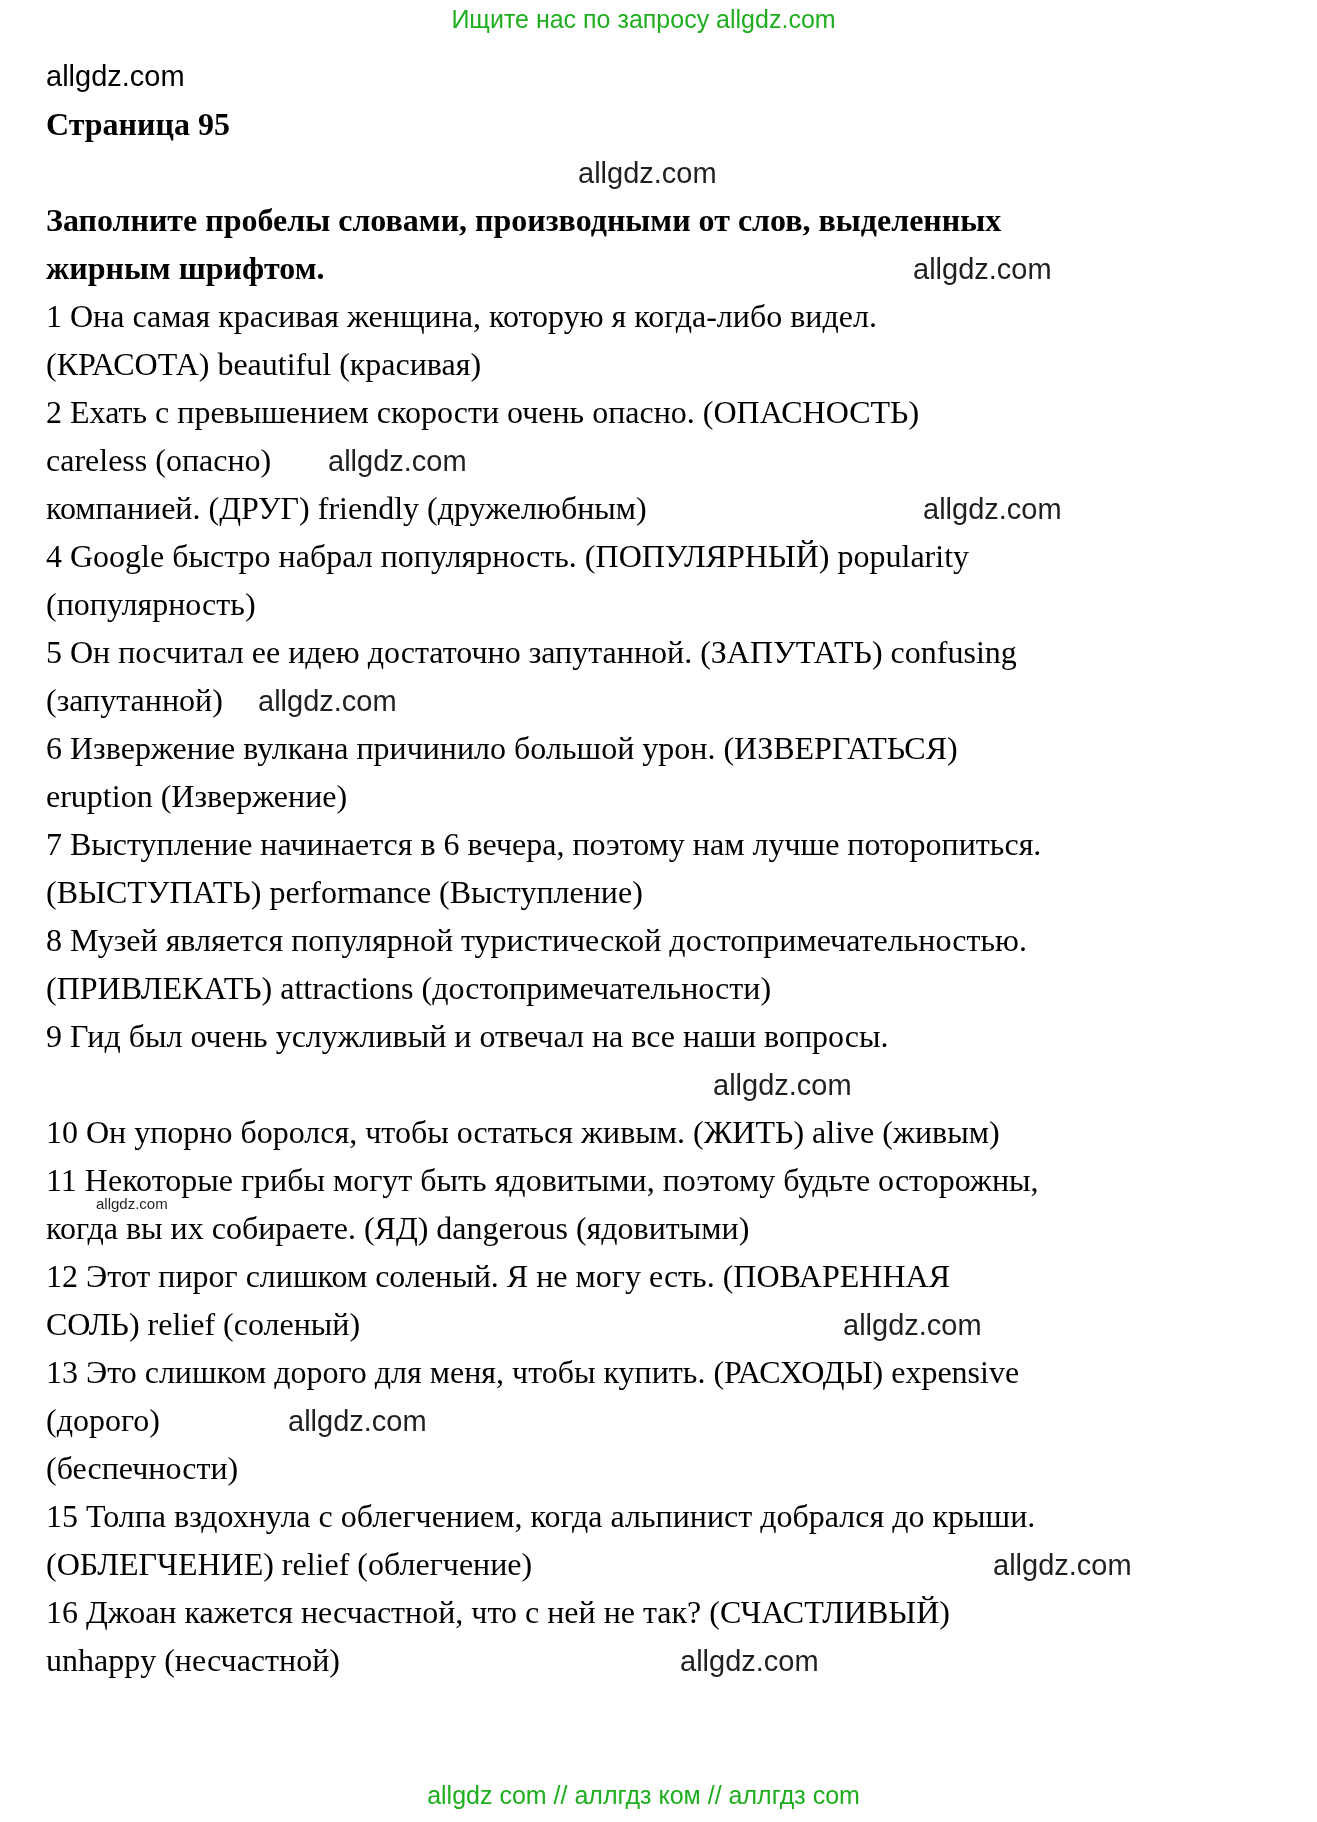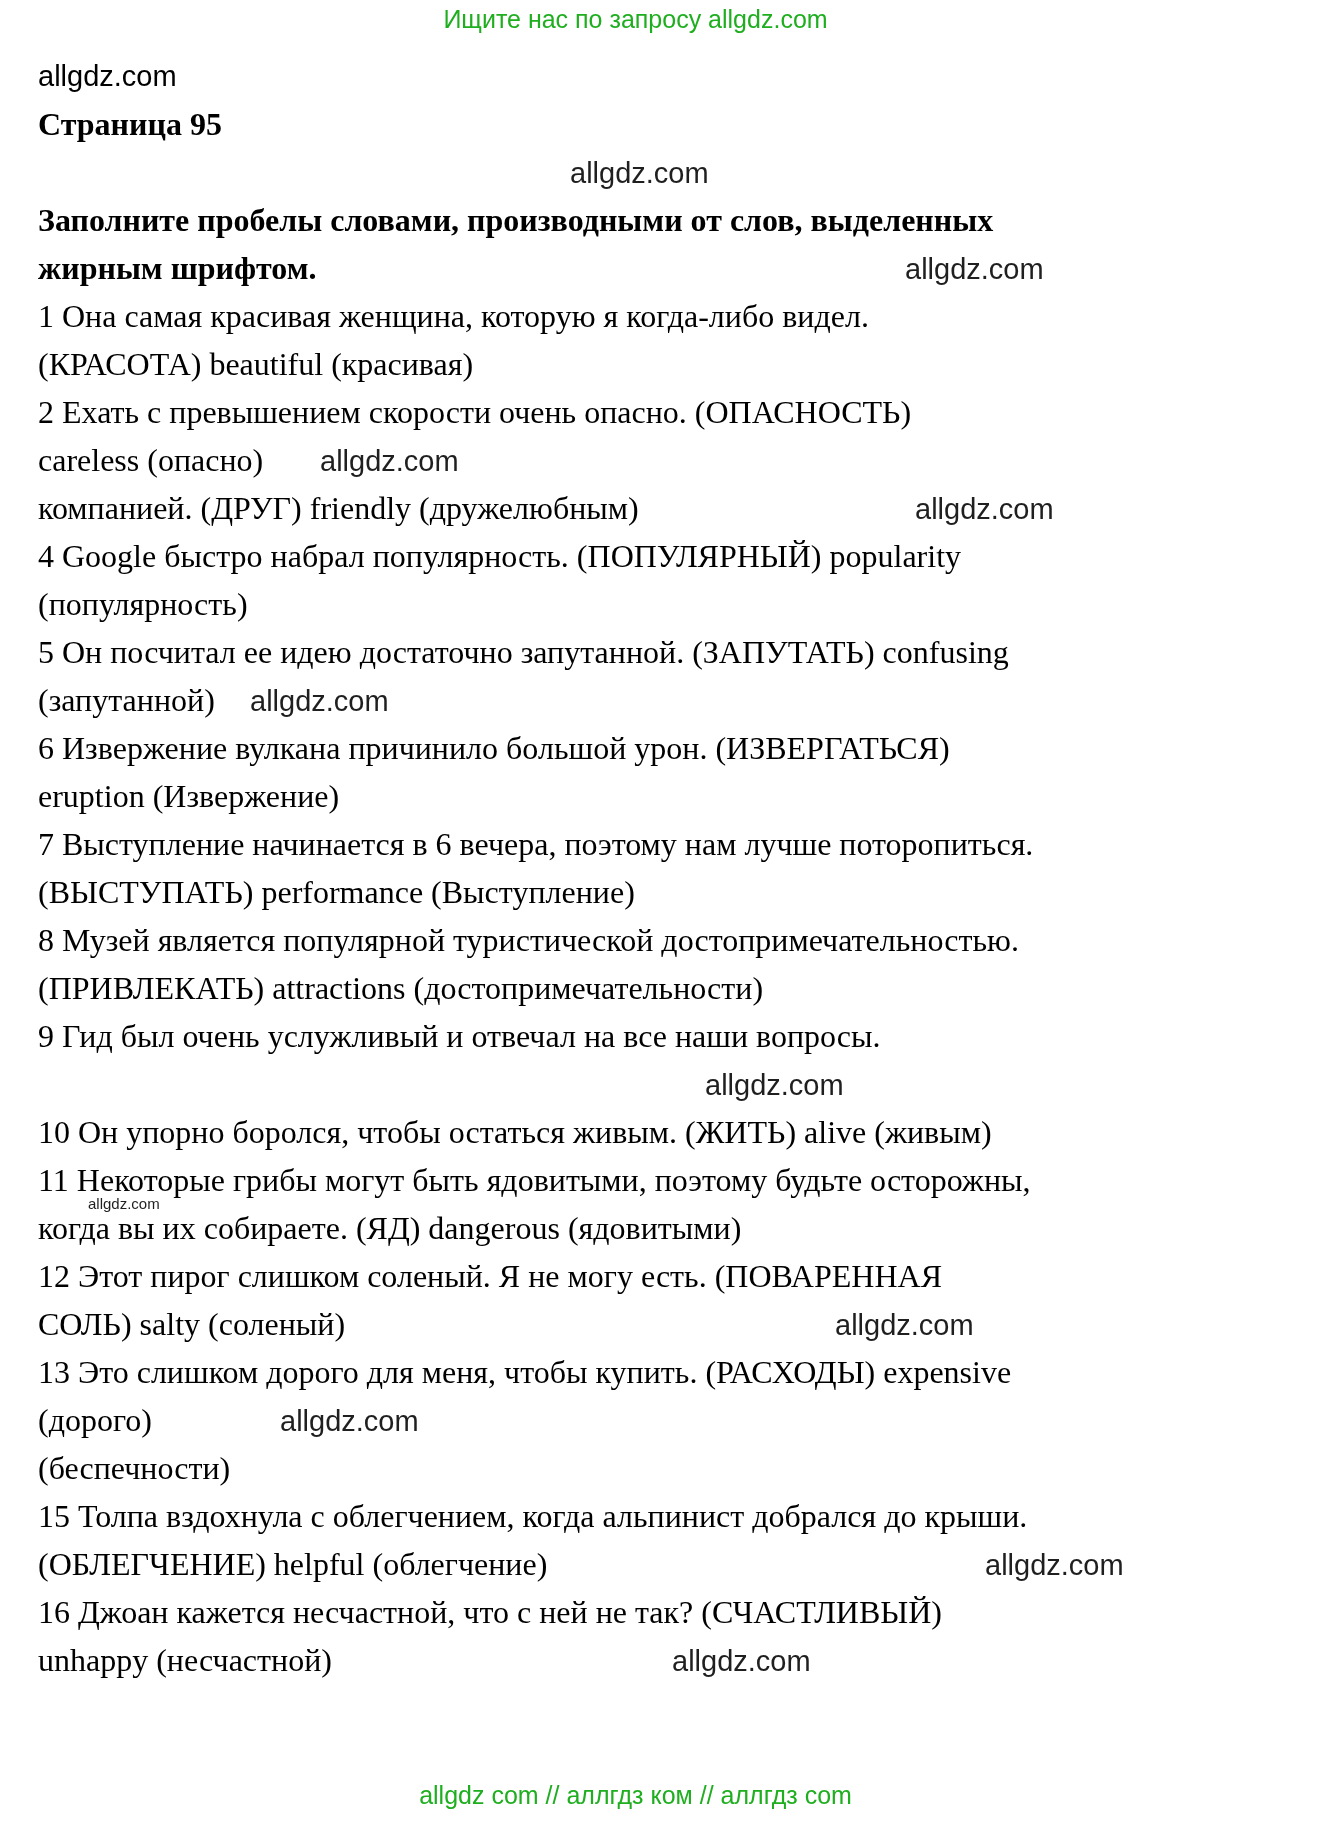--- a/index.html
+++ b/index.html
@@ -4,20 +4,21 @@
 <style>
   html, body { margin: 0; padding: 0; background: #ffffff; }
   .page {
     position: relative;
     width: 1271px;
     height: 1822px;
     background: #ffffff;
     overflow: hidden;
     font-family: "Liberation Serif", serif;
     color: #000000;
+    margin-left: 8px;
   }
   .banner {
     position: absolute;
     left: 0;
     width: 100%;
     text-align: center;
     font-family: "Liberation Sans", sans-serif;
     font-size: 25px;
     color: var(--green, #1fae1f);
     white-space: nowrap;
@@ -83,24 +84,24 @@
       <div class="line"><span>7 Выступление начинается в 6 вечера, поэтому нам лучше поторопиться.</span></div>
       <div class="line"><span>(ВЫСТУПАТЬ) performance (Выступление)</span></div>
       <div class="line"><span>8 Музей является популярной туристической достопримечательностью.</span></div>
       <div class="line"><span>(ПРИВЛЕКАТЬ) attractions (достопримечательности)</span></div>
       <div class="line"><span>9 Гид был очень услужливый и отвечал на все наши вопросы.</span></div>
       <div class="line"><span class="wm" style="left: 667px;">allgdz.com</span></div>
       <div class="line"><span>10 Он упорно боролся, чтобы остаться живым. (ЖИТЬ) alive (живым)</span></div>
       <div class="line"><span>11 Некоторые грибы могут быть ядовитыми, поэтому будьте осторожны,</span></div>
       <div class="line"><span>когда вы их собираете. (ЯД) dangerous (ядовитыми)</span><span class="wm wm-small" style="left: 50px;">allgdz.com</span></div>
       <div class="line"><span>12 Этот пирог слишком соленый. Я не могу есть. (ПОВАРЕННАЯ</span></div>
-      <div class="line"><span>СОЛЬ) salty (соленый)</span><span class="wm" style="left: 797px;">allgdz.com</span></div>
+      <div class="line"><span>СОЛЬ) relief (соленый)</span><span class="wm" style="left: 797px;">allgdz.com</span></div>
       <div class="line"><span>13 Это слишком дорого для меня, чтобы купить. (РАСХОДЫ) expensive</span></div>
       <div class="line"><span>(дорого)</span><span class="wm" style="left: 242px;">allgdz.com</span></div>
       <div class="line"><span>(беспечности)</span></div>
       <div class="line"><span>15 Толпа вздохнула с облегчением, когда альпинист добрался до крыши.</span></div>
-      <div class="line"><span>(ОБЛЕГЧЕНИЕ) helpful (облегчение)</span><span class="wm" style="left: 947px;">allgdz.com</span></div>
+      <div class="line"><span>(ОБЛЕГЧЕНИЕ) relief (облегчение)</span><span class="wm" style="left: 947px;">allgdz.com</span></div>
       <div class="line"><span>16 Джоан кажется несчастной, что с ней не так? (СЧАСТЛИВЫЙ)</span></div>
       <div class="line"><span>unhappy (несчастной)</span><span class="wm" style="left: 634px;">allgdz.com</span></div>
     </div>
 
   <div class="banner bottom">allgdz com  //  аллгдз ком  //  аллгдз com</div>
 </div>
 
 </body></html>

